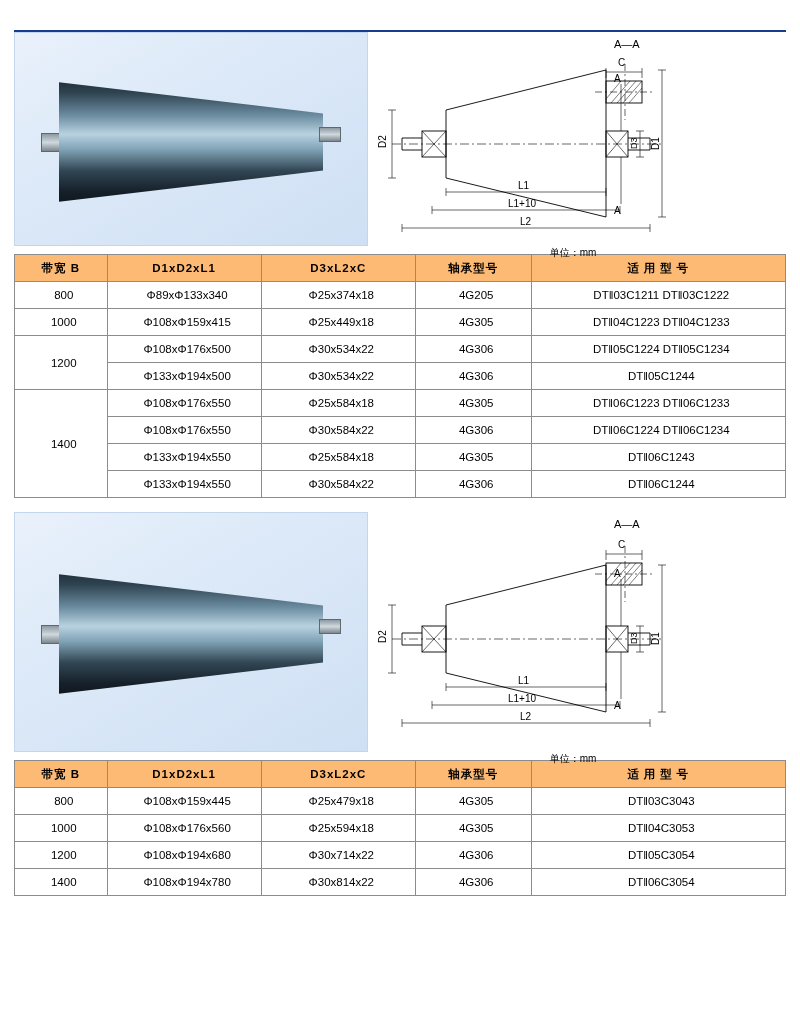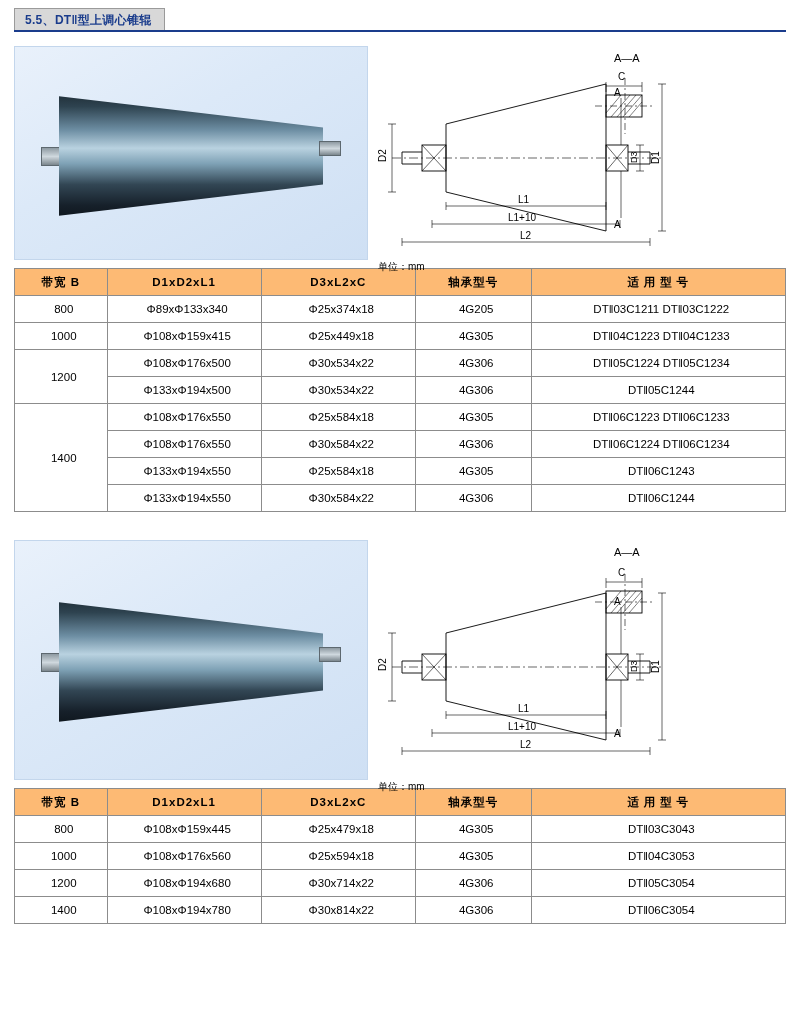--- a/index.html
+++ b/index.html
@@ -46,21 +46,20 @@
     line-height: 17px;
   }
   .section-header .filler {
     flex: 1;
     border-bottom: 0;
   }
 
   
   .figure-row {
     display: flex;
-    margin-top: 14px;
     align-items: flex-start;
   }
   .photo-box {
     width: 352px;
     height: 212px;
     background: linear-gradient(150deg,#e9f1fb 0%, #dce9f8 40%, #cfe0f4 100%);
     border: 1px solid #c3d6ec;
     position: relative;
     overflow: hidden;
     flex: none;
@@ -109,21 +108,21 @@
   .diagram-box {
     flex: 1;
     position: relative;
     height: 212px;
     margin-left: 10px;
   }
   .diagram-box.tall { height: 238px; }
   .diagram-box svg { display: block; }
 
   .unit-note {
-    text-align: left;
+    text-align: center;
     font-size: 10px;
     padding-right: 18px;
     margin-top: 2px;
   }
 
   
   table.spec {
     width: 100%;
     border-collapse: collapse;
     margin-top: 8px;
@@ -148,21 +147,20 @@
   .col-model { width: 33%; font-family: Liberation Serif, serif; }
 
   .gap { height: 14px; }
 </style>
 </head>
 <body>
 
 <div class="page">
 
   <div class="section-header">
-    <div class="tab">5.5、DT‖型上调心锥辊</div>
     <div class="filler"></div>
   </div>
 
   <div class="figure-row">
     <div class="photo-box">
       <div class="roller">
         <div class="shaft-l"></div>
         <div class="cone"></div>
         <div class="shaft-r"></div>
       </div>

